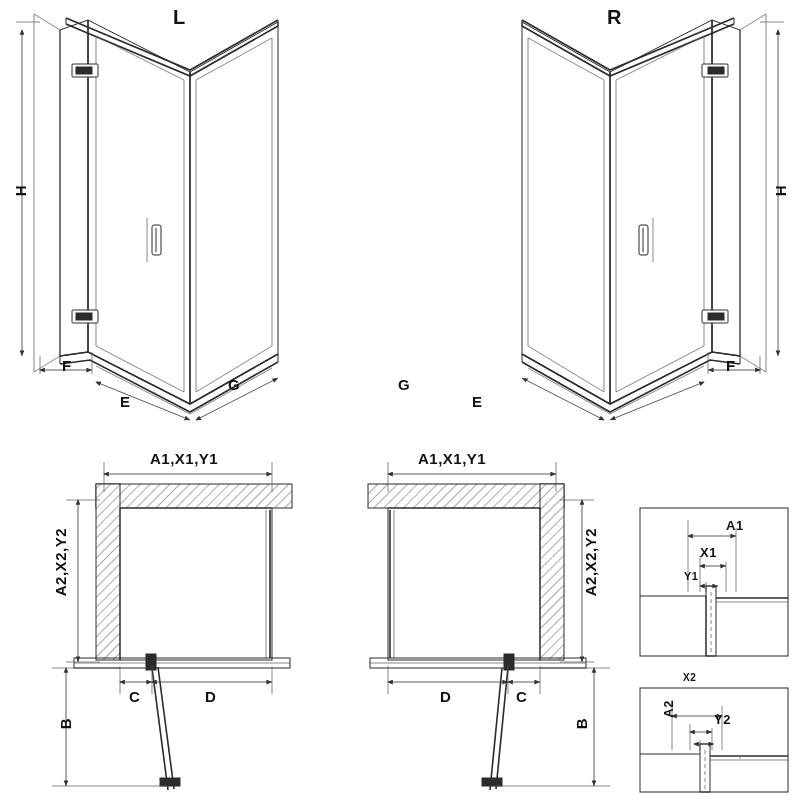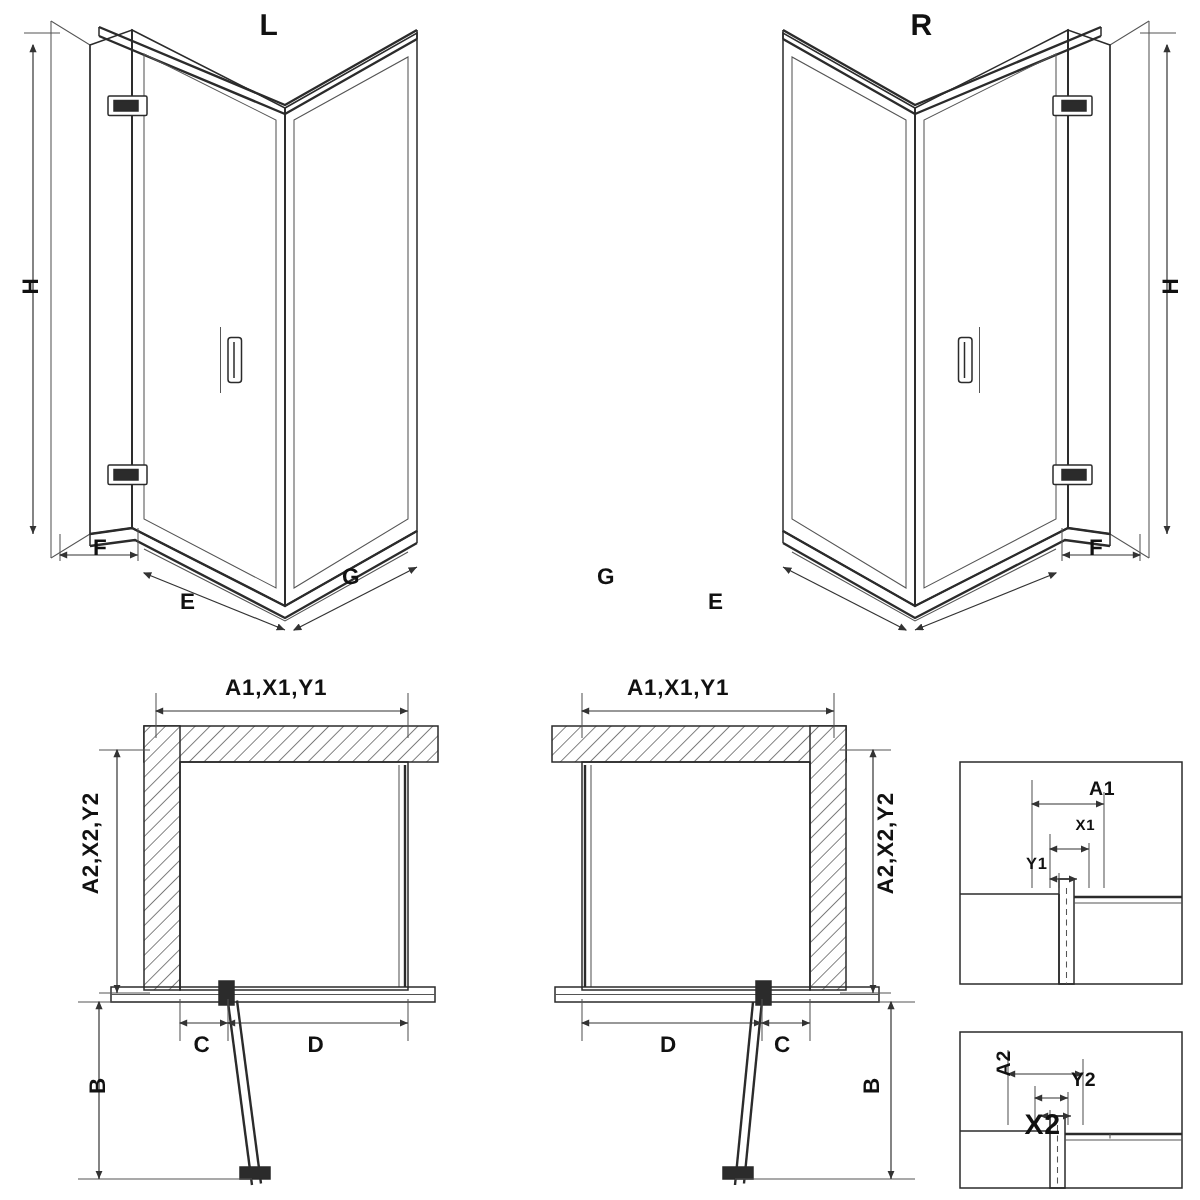--- a/index.html
+++ b/index.html
@@ -271,20 +271,20 @@
   <div class="lbl" style="left:205px;top:688px;">D</div>
   <div class="lbl vert" style="left:57px;top:718px;">B</div>
 
   <div class="lbl" style="left:418px;top:450px;">A1,X1,Y1</div>
   <div class="lbl vert" style="left:582px;top:528px;">A2,X2,Y2</div>
   <div class="lbl" style="left:440px;top:688px;">D</div>
   <div class="lbl" style="left:516px;top:688px;">C</div>
   <div class="lbl vert" style="left:573px;top:718px;">B</div>
 
   <div class="lbl" style="left:726px;top:518px;font-size:13px;">A1</div>
-  <div class="lbl" style="left:717px;top:545px;font-size:10px;">X1</div>
+  <div class="lbl" style="left:700px;top:545px;font-size:13px;">X1</div>
   <div class="lbl" style="left:684px;top:570px;font-size:11px;">Y1</div>
 
   <div class="lbl vert" style="left:661px;top:700px;font-size:13px;">A2</div>
-  <div class="lbl" style="left:683px;top:740px;font-size:19px;">X2</div>
+  <div class="lbl" style="left:683px;top:672px;font-size:10px;">X2</div>
   <div class="lbl" style="left:714px;top:712px;font-size:13px;">Y2</div>
 
 </div>
 
 </body></html>

